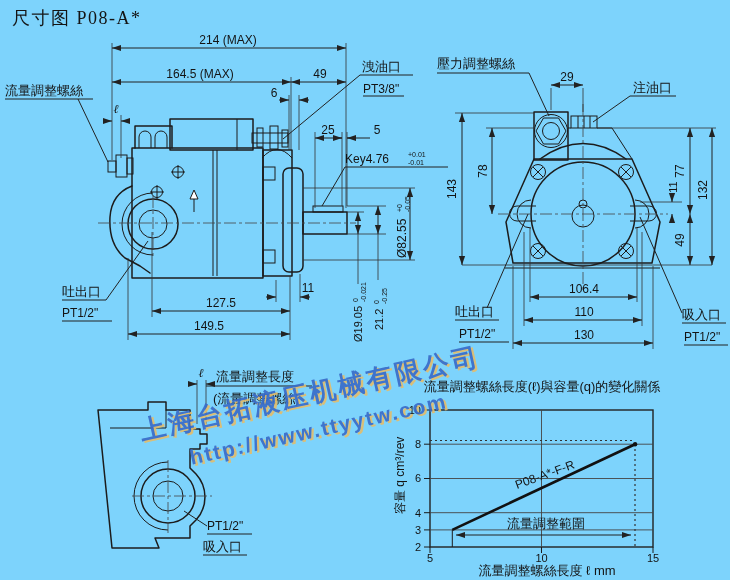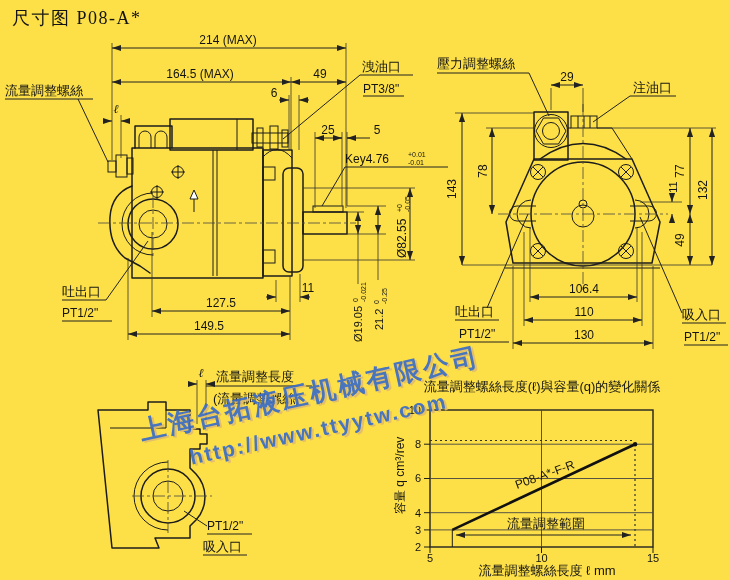--- a/index.html
+++ b/index.html
@@ -1,16 +1,16 @@
 <!DOCTYPE html>
 <html><head>
 <meta charset="utf-8">
 <style>
   html,body{margin:0;padding:0;background:#fff;}
-  #stage{position:relative;width:730px;height:580px;background:#fde047;overflow:hidden;
+  #stage{position:relative;width:730px;height:580px;background:#7dd3fc;overflow:hidden;
          font-family:"Liberation Sans","DejaVu Sans",sans-serif;}
   svg{position:absolute;left:0;top:0;}
   svg text{fill:#141414;font-family:"Liberation Sans","DejaVu Sans",sans-serif;}
   .t-title{font-family:"Liberation Serif","DejaVu Serif",serif;font-size:18px;letter-spacing:1.5px;}
   .cjk{font-size:13px;}
   .dimtxt{font-size:12px;}
   .dimtxt-s{font-size:11px;}
   .tol{font-size:7px;}
   .ell{font-size:12px;font-style:italic;font-family:"Liberation Serif","DejaVu Serif",serif;}
   .out{stroke:#1c1c1c;stroke-width:1.5;fill:none;stroke-linejoin:round;stroke-linecap:round;}

